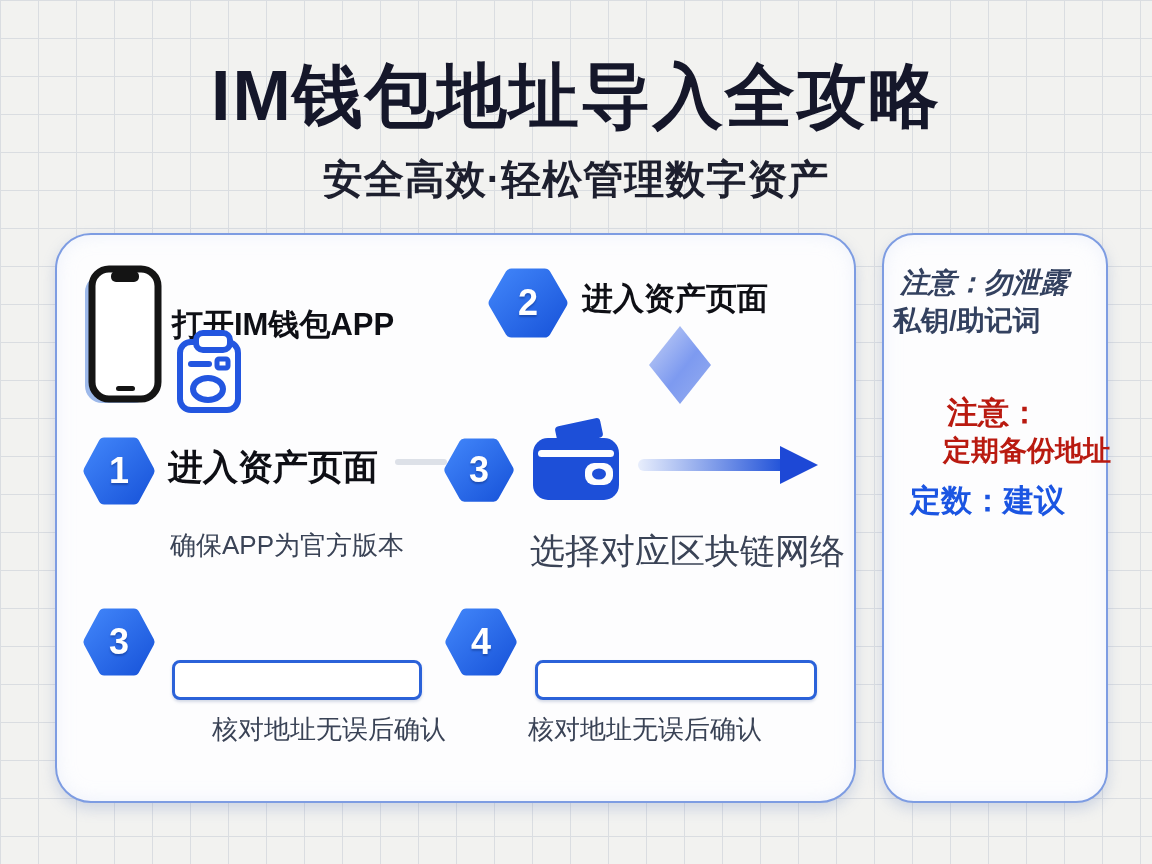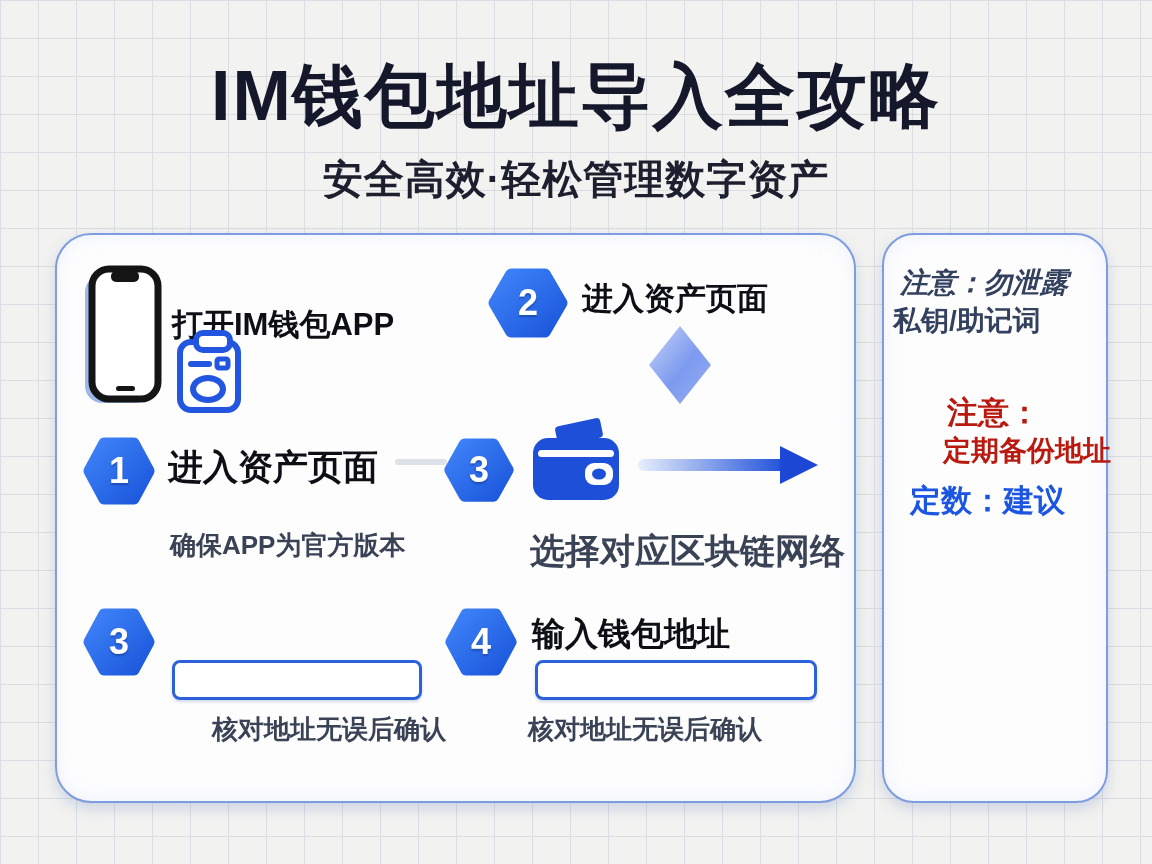--- a/index.html
+++ b/index.html
@@ -27,21 +27,21 @@
   }
   .card{
     background:#fdfdfe;
     border:2px solid #7d9ce2;
     border-radius:36px;
     box-shadow:0 6px 14px rgba(110,135,190,.28), inset 0 0 18px rgba(210,222,245,.35);
   }
   .main-card{left:55px;top:233px;width:797px;height:566px;}
   .side-card{left:882px;top:233px;width:222px;height:566px;border-radius:32px;}
   .step-title{font-weight:800;color:#0e0f15;white-space:nowrap;}
-  .step-note{color:#3a4356;white-space:nowrap;font-weight:700;}
+  .step-note{color:#3a4356;white-space:nowrap;font-weight:400;}
   .badge{display:block;}
   .badge svg{position:absolute;inset:0;width:100%;height:100%;}
   .badge-num{
     position:absolute;inset:0;display:flex;align-items:center;justify-content:center;
     color:#fff;font-weight:800;font-size:36px;
     text-shadow:0 2px 2px rgba(10,30,90,.35);
   }
   .address-input{
     position:absolute;box-sizing:border-box;
     border:3px solid #2b62d9;border-radius:8px;background:#fff;
@@ -155,21 +155,20 @@
   </div>
   <input class="address-input" style="left: 172px; top: 660px; width: 250px; height: 40px;" value="">
   <div class="abs step-note" style="left:168px;top:712px;font-size:26px;margin-left:44px;">核对地址无误后确认</div>
 
   <div class="abs badge" style="left:444px;top:607px;width:74px;height:70px;">
     <svg viewBox="0 0 104 96" preserveAspectRatio="none">
       <polygon points="31,10 73,10 94,48 73,86 31,86 10,48" fill="url(#hexGrad)" stroke="url(#hexGrad)" stroke-width="16" stroke-linejoin="round"></polygon>
     </svg>
     <span class="badge-num">4</span>
   </div>
-  <div class="abs step-title" style="left:532px;top:612px;font-size:33px;">输入钱包地址</div>
   <input class="address-input" style="left: 535px; top: 660px; width: 282px; height: 40px;" value="">
   <div class="abs step-note" style="left:528px;top:712px;font-size:26px;">核对地址无误后确认</div>
 
   <div class="abs card side-card"></div>
   <div class="abs side-warn-dark" style="left:900px;top:264px;font-size:28px;font-style:italic;">注意：勿泄露</div>
   <div class="abs side-warn-dark" style="left:893px;top:302px;font-size:28px;">私钥/助记词</div>
   <div class="abs side-warn-red" style="left:900px;top:392px;font-size:31px;">注意：</div>
   <div class="abs side-warn-red" style="left:896px;top:432px;font-size:28px;">定期备份地址</div>
   <div class="abs side-tip-blue" style="left:898px;top:480px;font-size:31px;margin-left:12px;">定数：建议</div>
 

